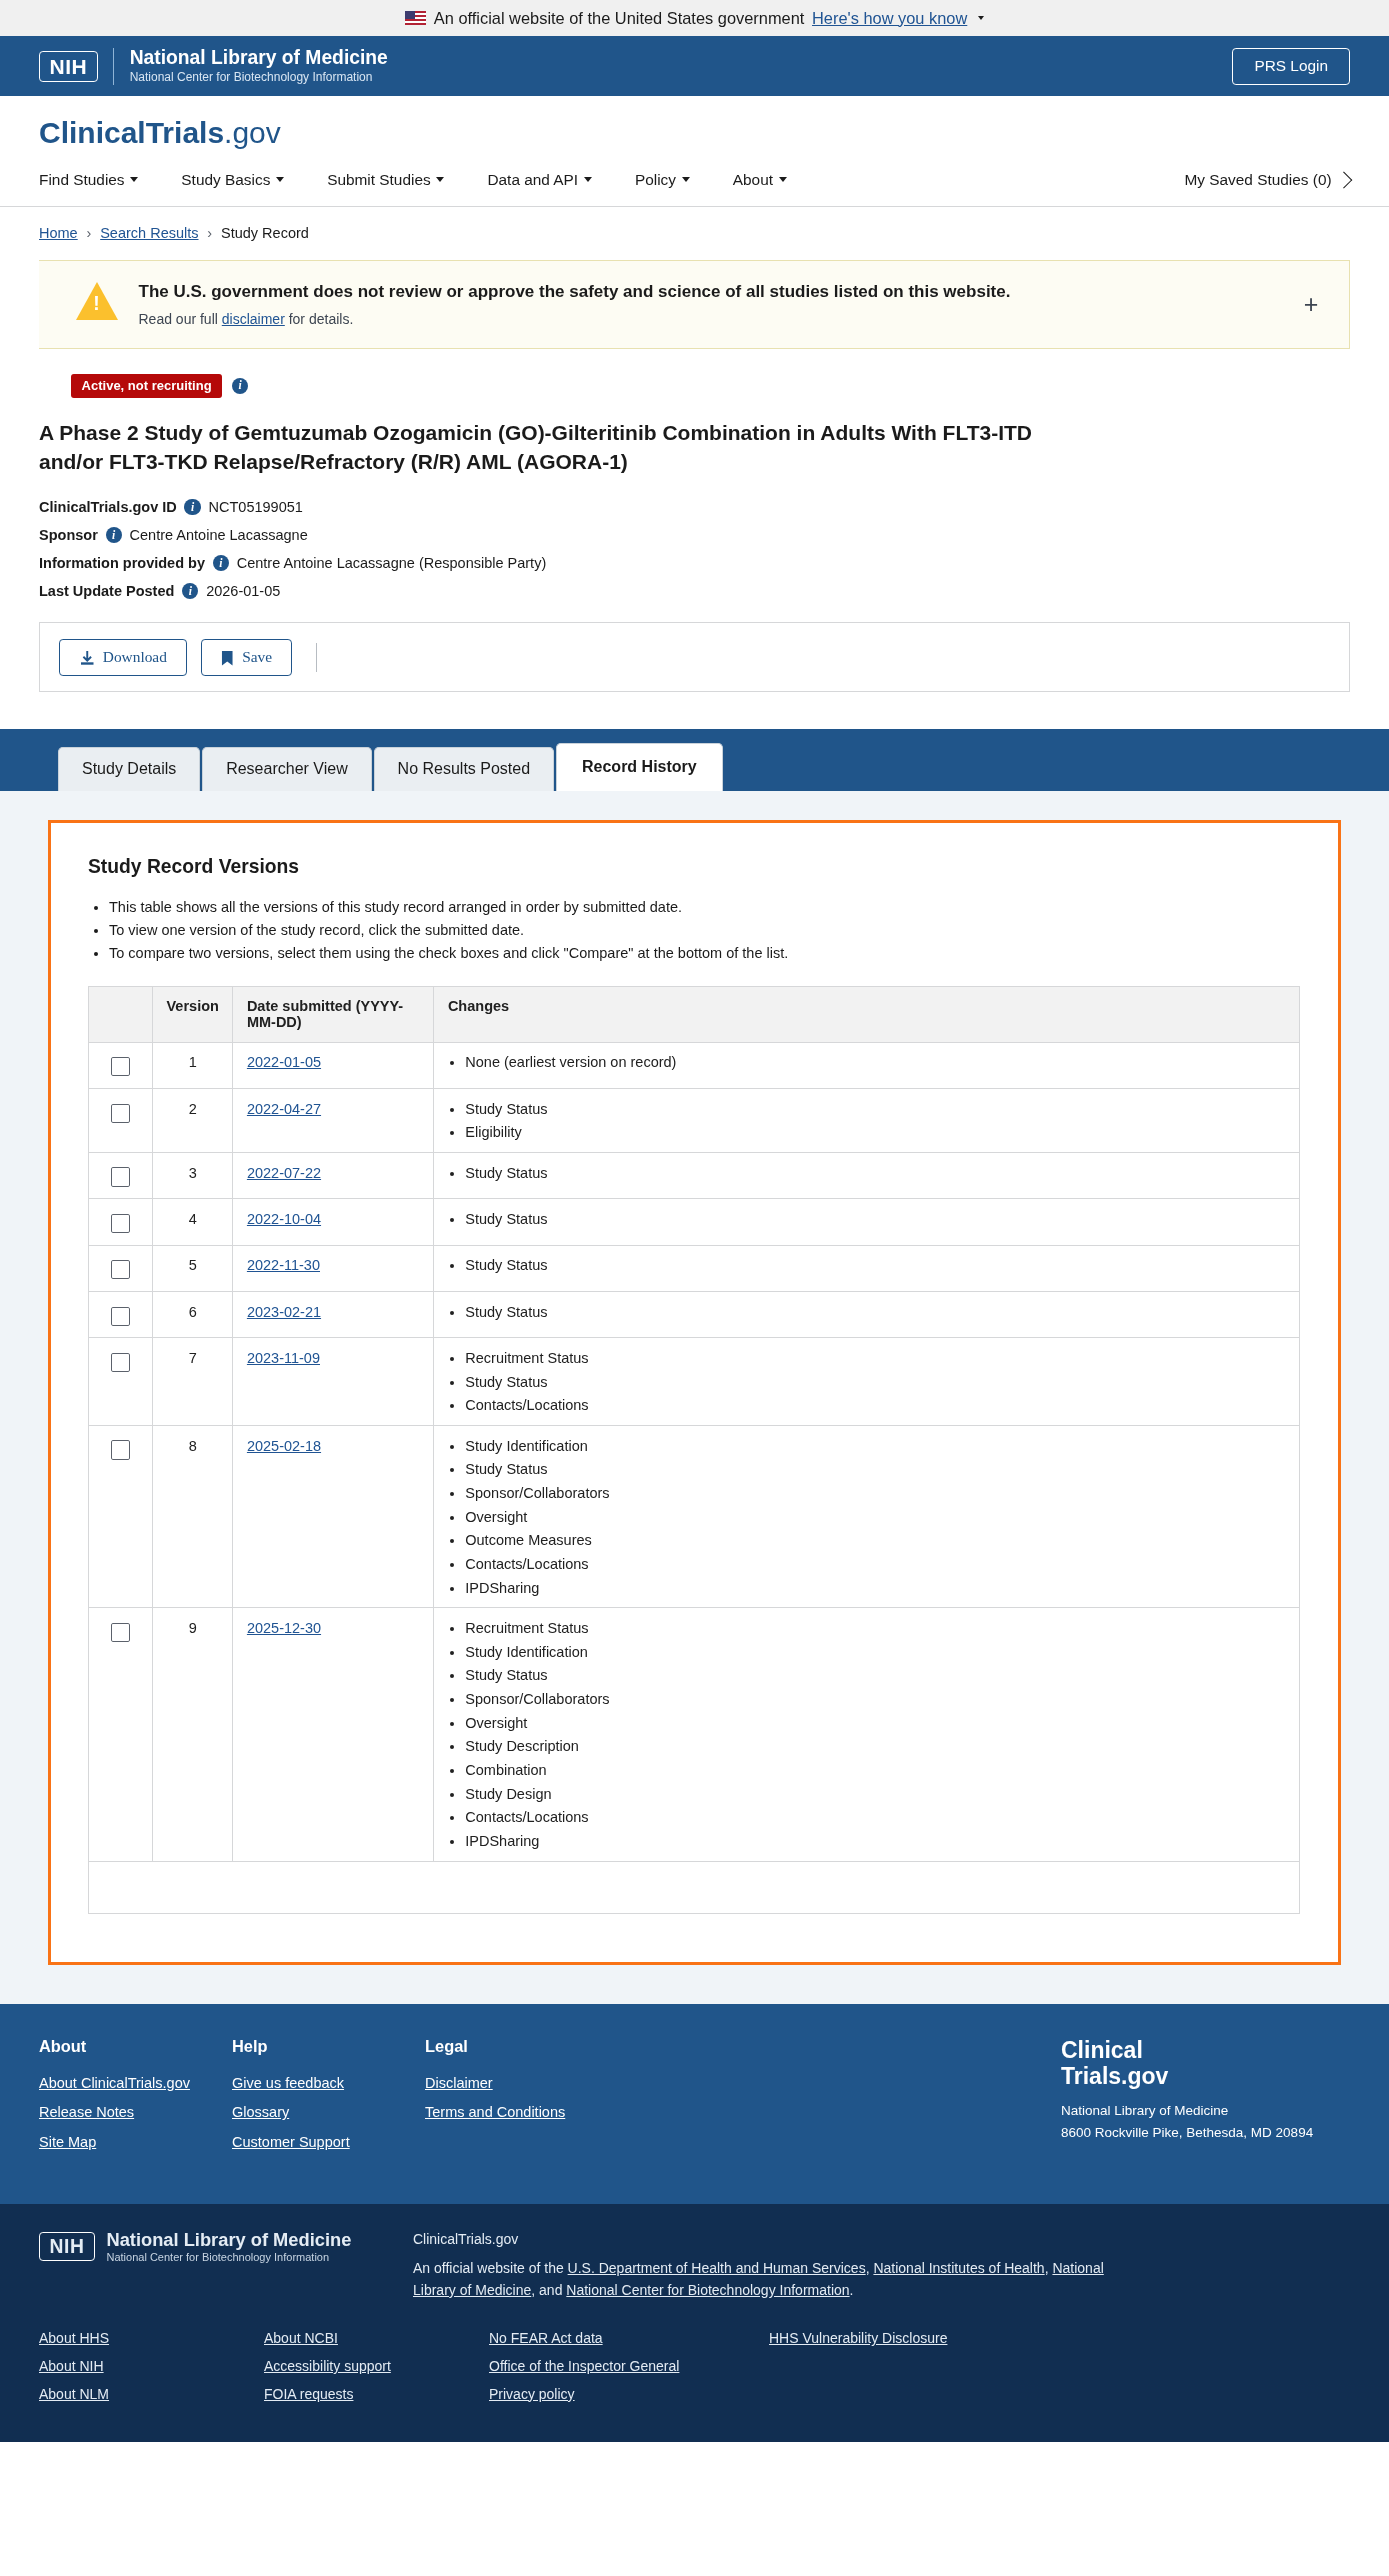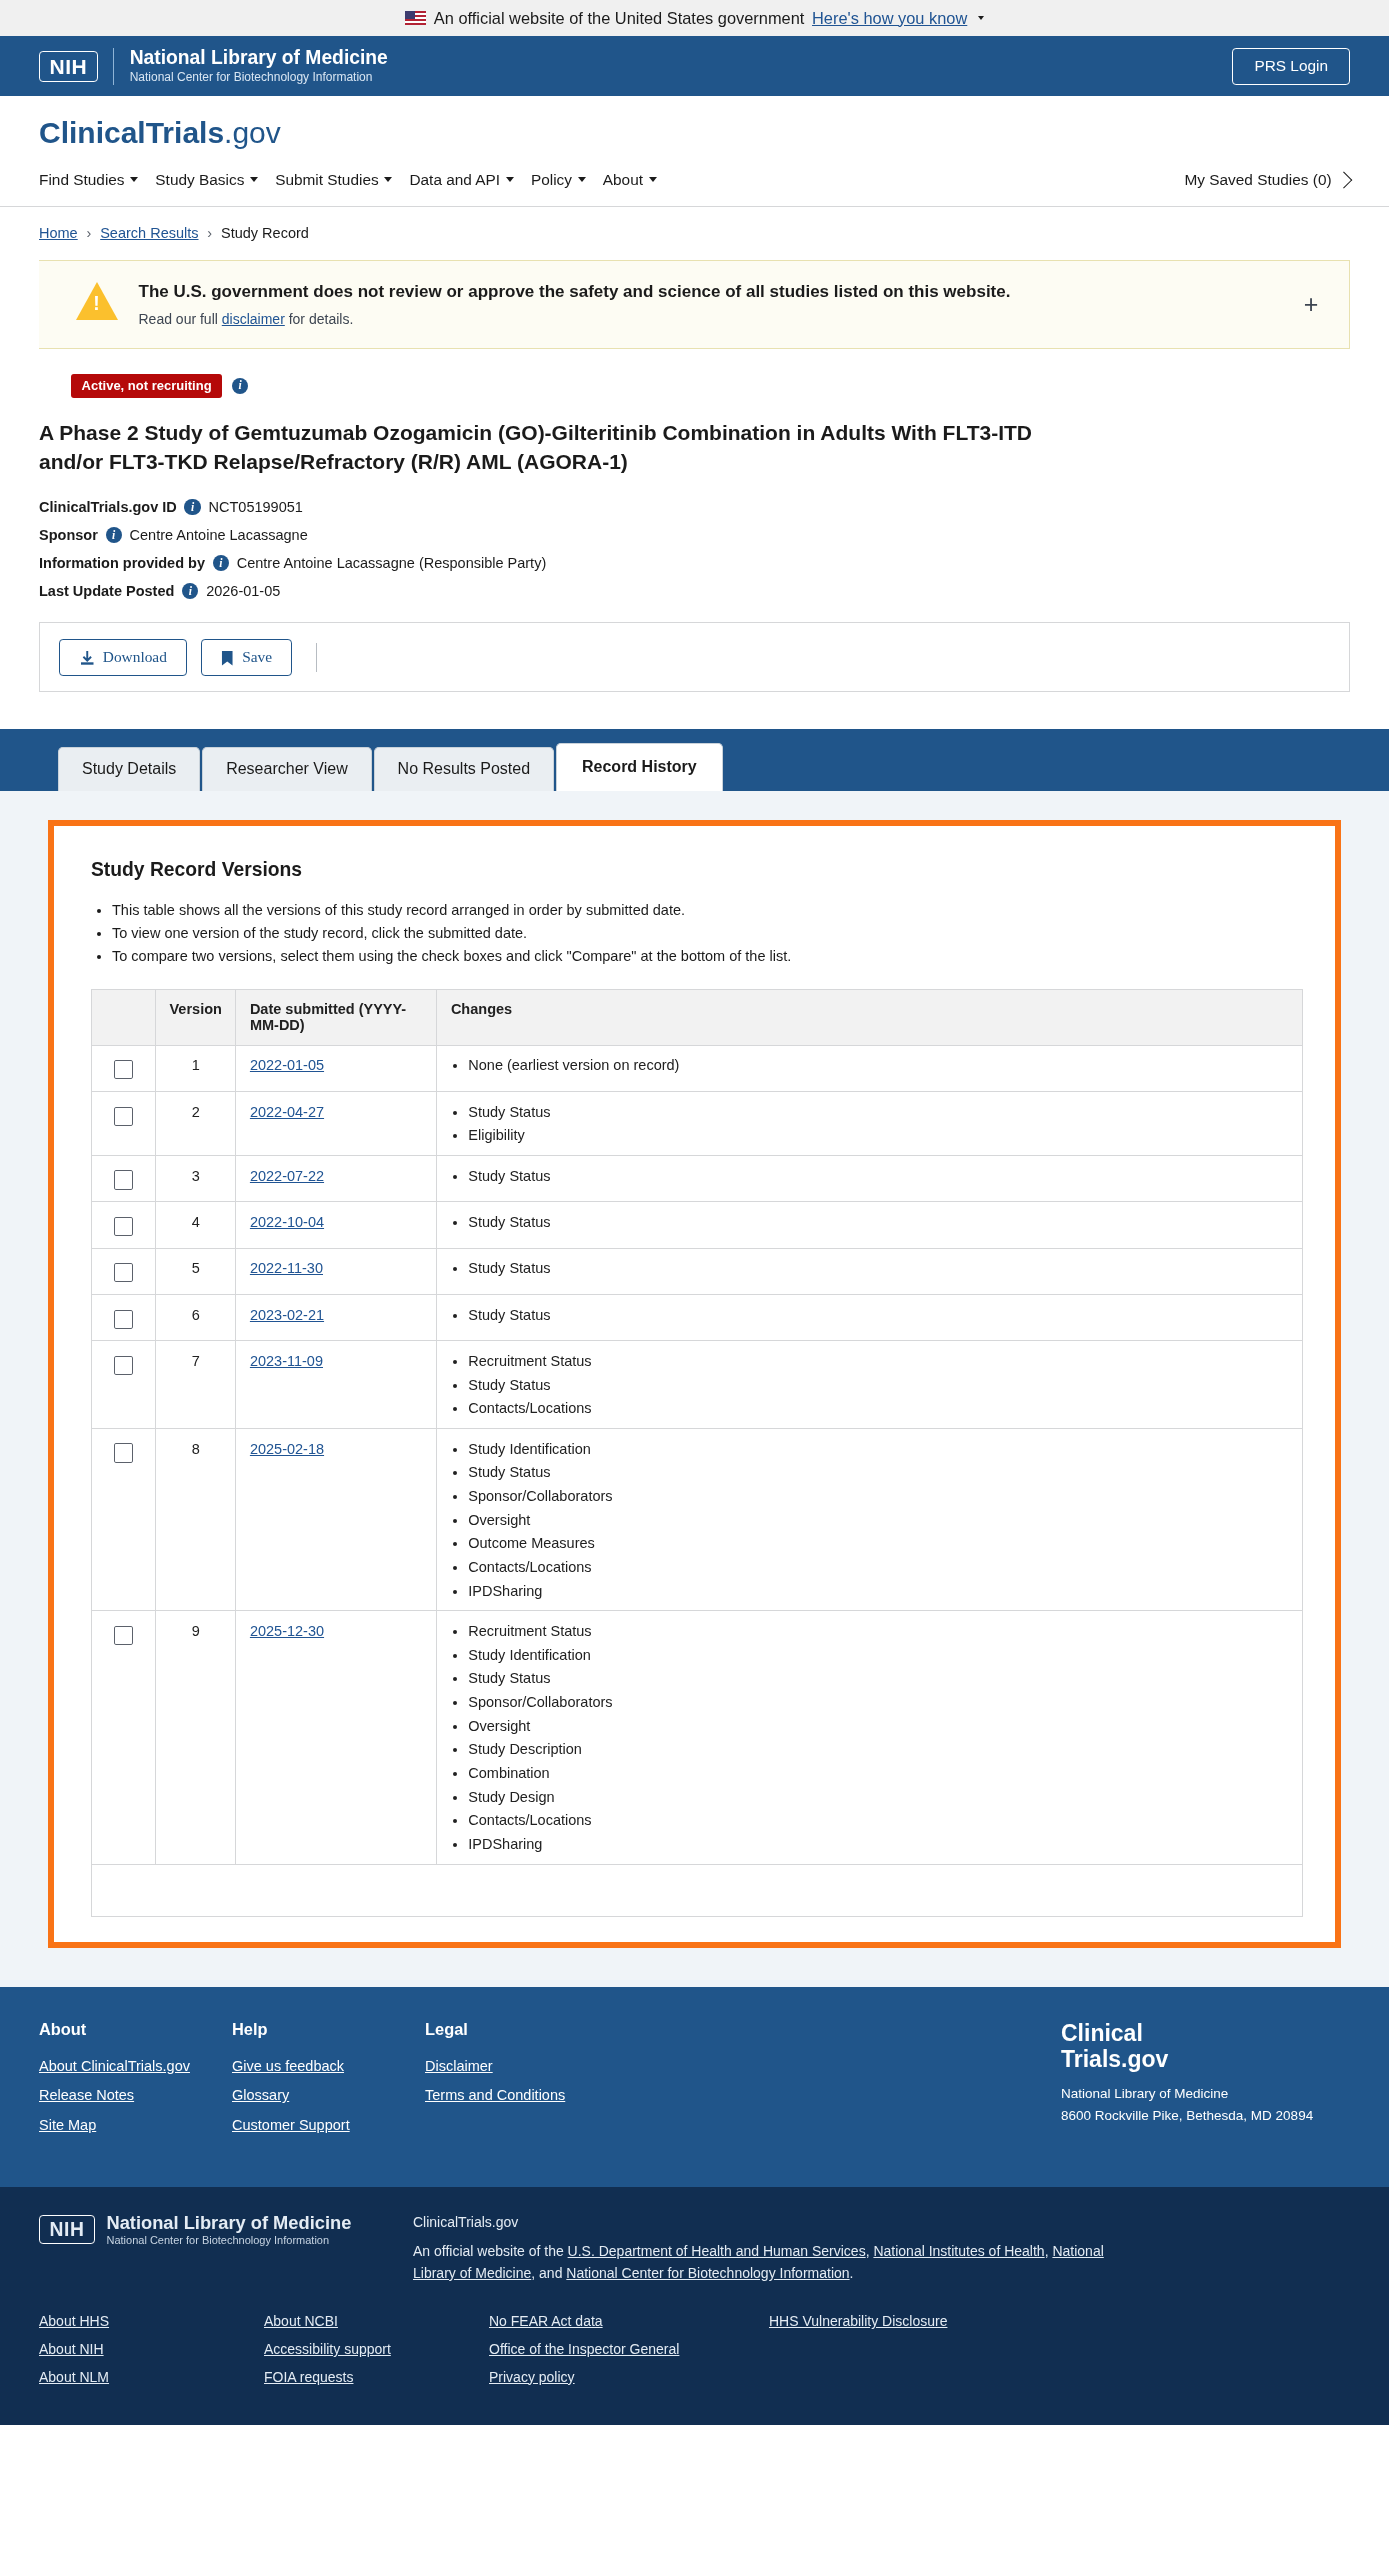--- a/index.html
+++ b/index.html
@@ -91,21 +91,21 @@
     padding: 19.3px 0 9.6px;
     font-size: 30px;
     color: #20558a;
     font-weight: bold;
   }
   .brand .light { font-weight: normal; }
   .mainnav {
     display: flex;
     align-items: center;
     padding-bottom: 5.8px;
-    gap: 17px;
+    gap: 43px;
     font-size: 15.4px;
   }
   .mainnav .nav-item {
     color: #1b1b1b;
     padding: 11.6px 0;
     cursor: pointer;
     display: flex; align-items: center; gap: 5.8px;
   }
   .chev {
     display:inline-block; width:0; height:0;
@@ -253,22 +253,22 @@
   .tab.active {
     background: #fff;
     font-weight: bold;
     padding: 14.5px 25px;
   }
 
   
   .page-body { background: #f0f4f8; padding: 29px 48px 39px; }
   .panel {
     background: #fff;
-    border: 6px solid #f97316;
-    padding: 33px 37px 25px;
+    border: 3px solid #f97316;
+    padding: 33px 37px 48px;
   }
   .panel h2 {
     font-size: 19.3px;
     margin: 0 0 21px;
     color: #1b1b1b;
   }
   .bullets { margin: 0 0 25px; padding-left: 21px; }
   .bullets li { font-size: 14.5px; margin-bottom: 6.8px; color: #1b1b1b; }
 
   

